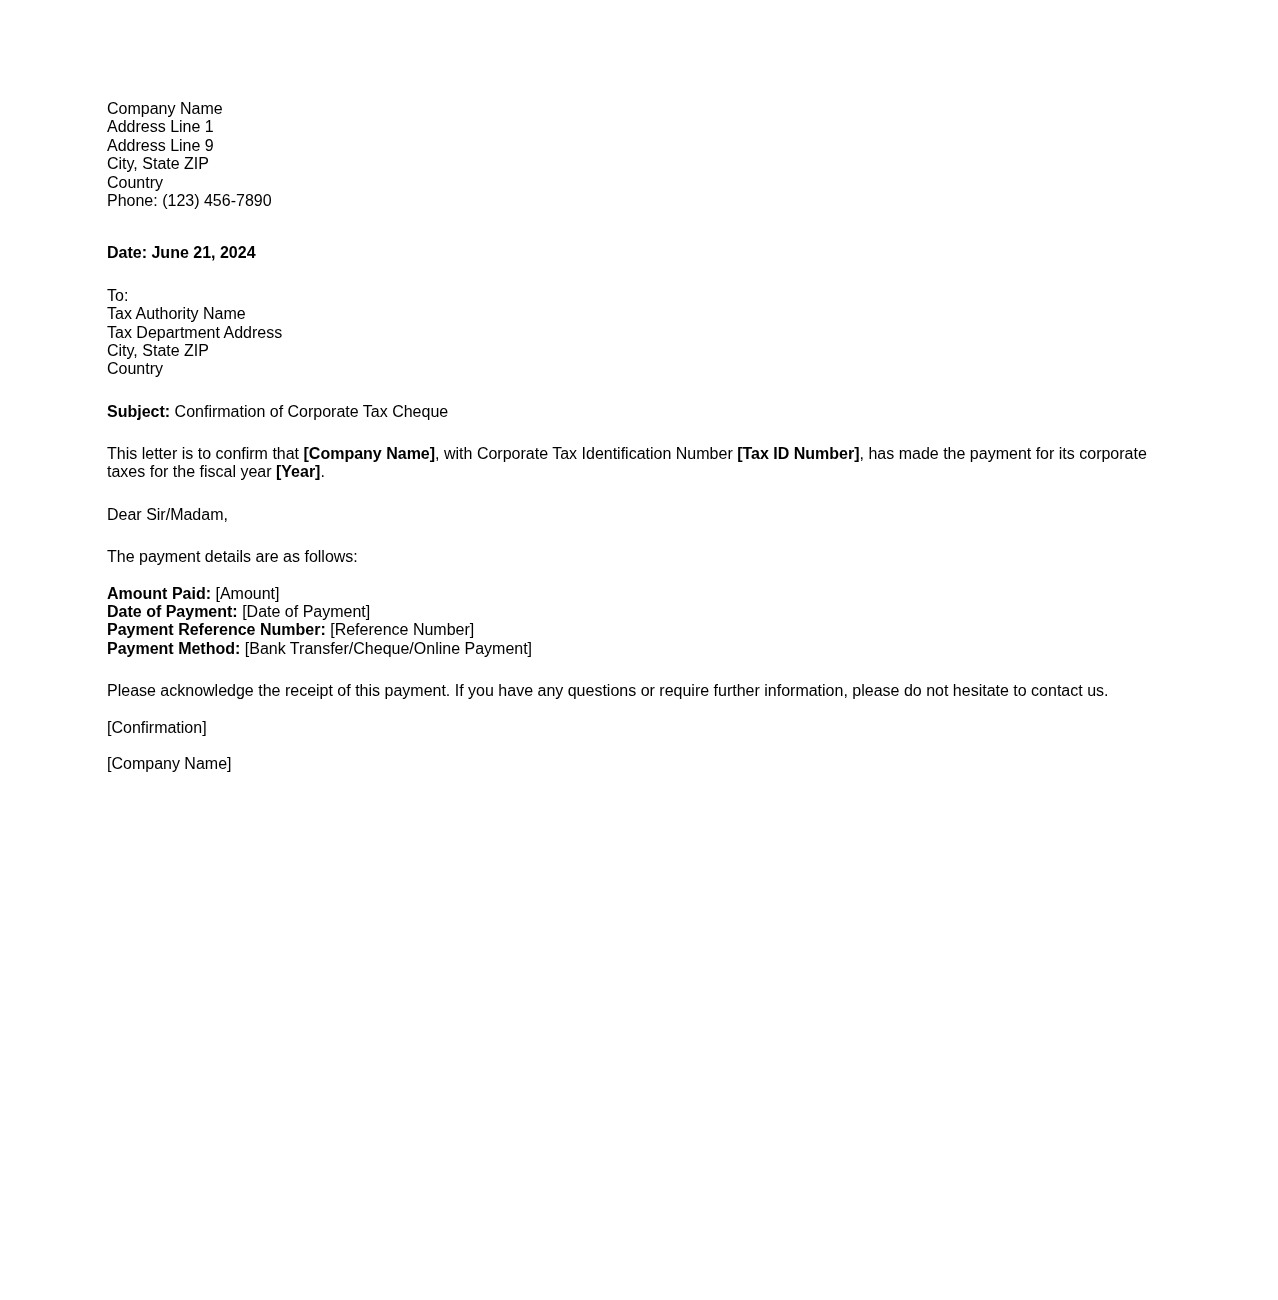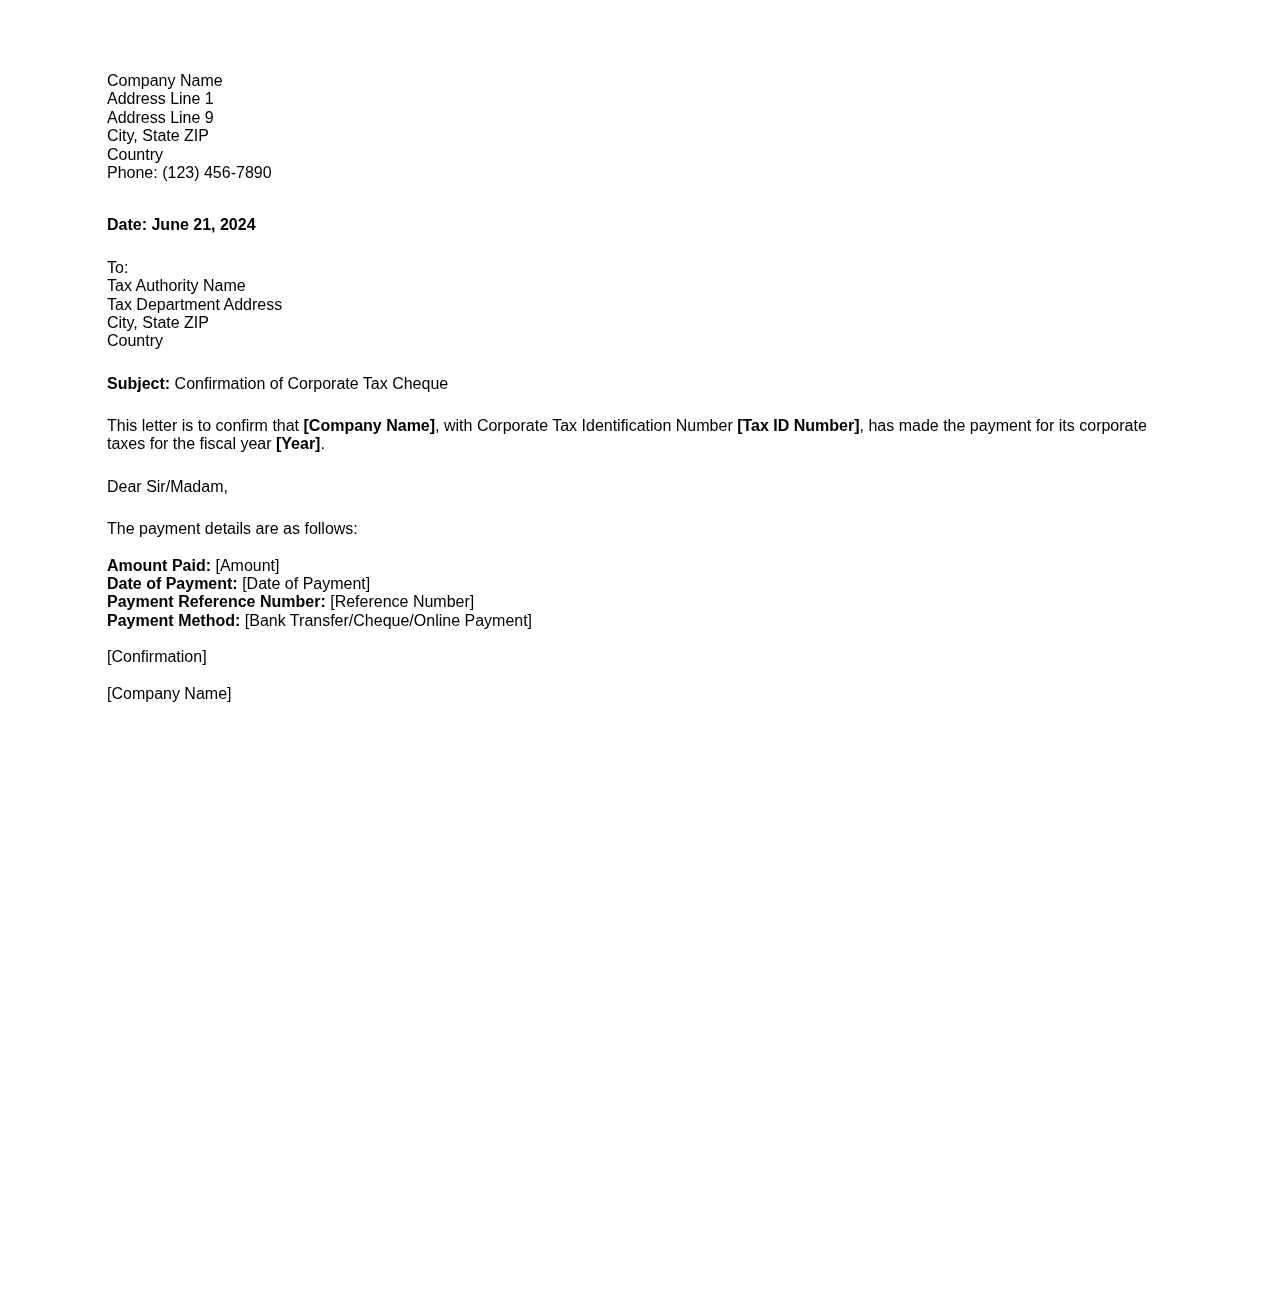--- a/index.html
+++ b/index.html
@@ -9,21 +9,21 @@
     height: 1300px;
     overflow: hidden;
   }
   body {
     font-family: "Liberation Sans", "DejaVu Sans", sans-serif;
     font-size: 16px;
     line-height: 1.15;
     color: #000000;
   }
   .page {
-    padding: 72px 0 0 107px;
+    padding: 100px 0 0 107px;
   }
   .letter {
     width: 1050px;
   }
   .letter p { margin: 0; }
   
   .gap-std   { margin-top: 24px !important; }  
   .gap-date  { margin-top: 34px !important; font-weight: bold; }  
   .gap-tight { margin-top: 18px !important; }  
   .gap-presign  { margin-top: 59px !important; } 
@@ -45,20 +45,21 @@
     <p class="gap-std"><strong>Subject:</strong> <span>Confirmation of Corporate Tax Cheque</span></p>
 
     <p class="gap-std"><span>This letter is to confirm that </span><strong>[Company Name]</strong><span>, with Corporate Tax Identification Number </span><strong>[Tax ID Number]</strong><span>, has made the payment for its corporate taxes for the fiscal year </span><strong>[Year]</strong><span>.</span></p>
 
     <p class="gap-std">Dear Sir/Madam,</p>
 
     <p class="gap-std">The payment details are as follows:</p>
 
     <p class="gap-tight"><strong>Amount Paid:</strong> <span>[Amount]</span><br><strong>Date of Payment:</strong> <span>[Date of Payment]</span><br><strong>Payment Reference Number:</strong> <span>[Reference Number]</span><br><strong>Payment Method:</strong> <span>[Bank Transfer/Cheque/Online Payment]</span></p>
 
+    <p class="gap-std">Please acknowledge the receipt of this payment. If you have any questions or require further information, please do not hesitate to contact us.</p>
 
 
 
     <p class="gap-tight">[Confirmation]</p>
 
     <p class="gap-tight">[Company Name]</p>
 
   </div>
 </div>
 

